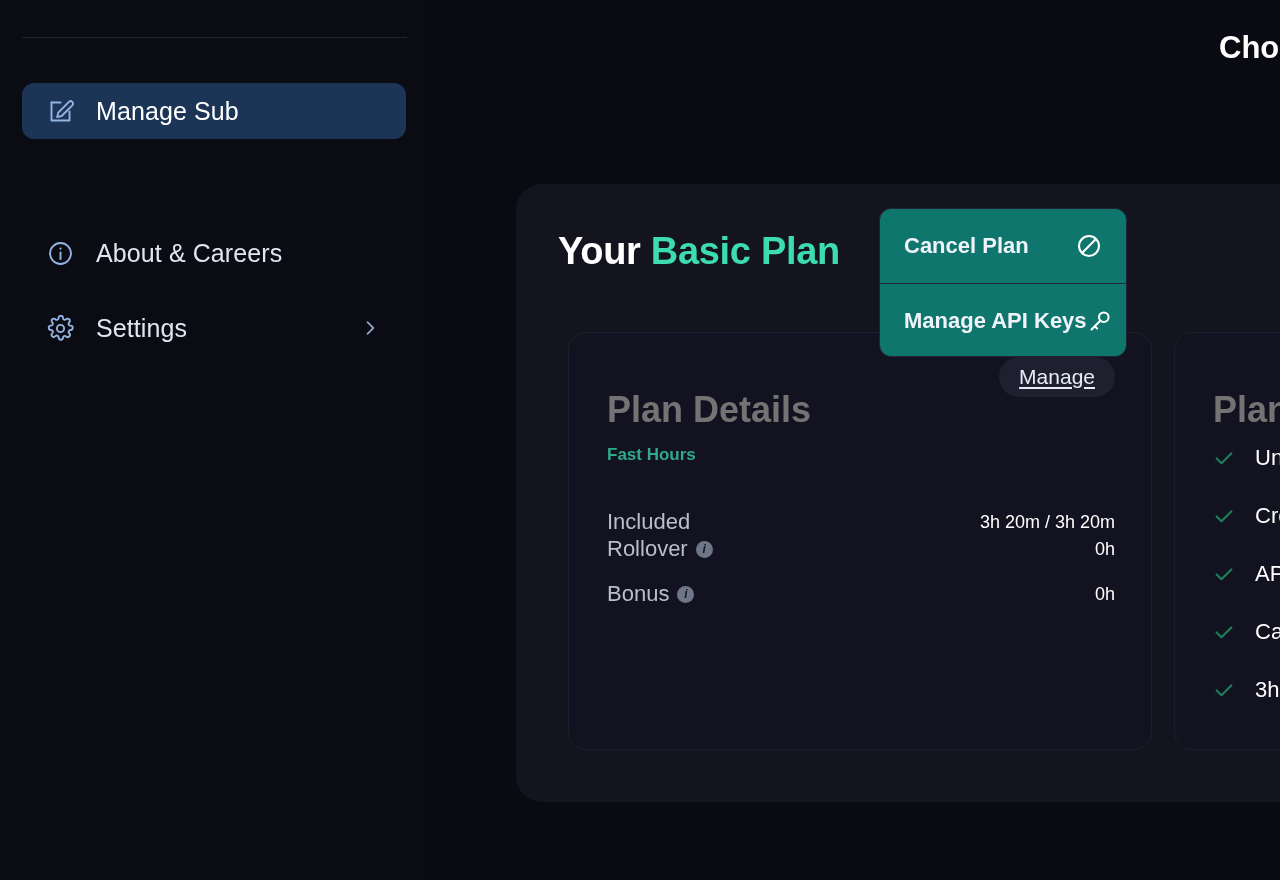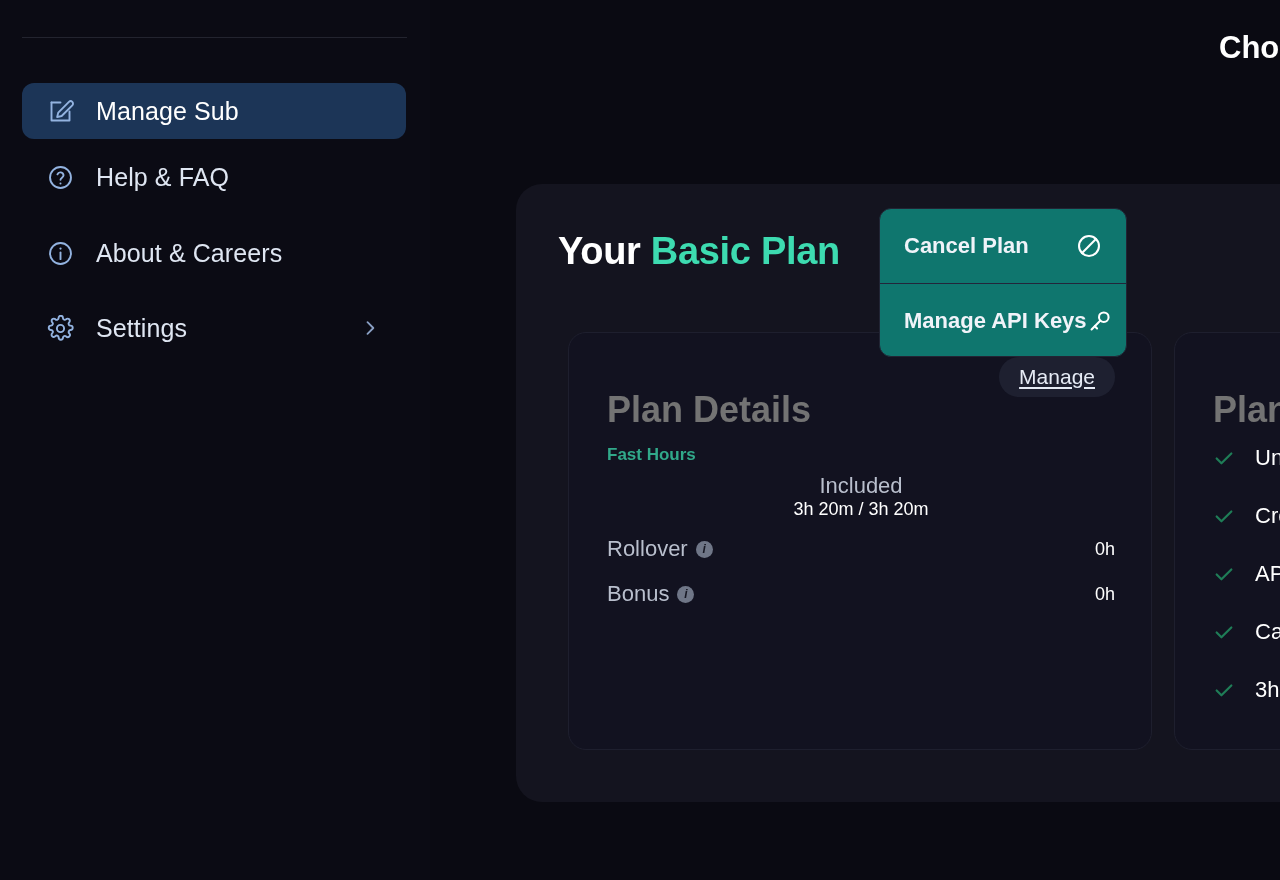--- a/index.html
+++ b/index.html
@@ -306,30 +306,20 @@
     <span class="nav-icon">
       <svg width="27" height="27" viewBox="0 0 24 24" fill="none" stroke="currentColor" stroke-width="1.7" stroke-linecap="round" stroke-linejoin="round">
         <path d="M4 4h8v0"></path>
           <path d="M4 4v16h16v-8"></path>
         <path d="M19.5 3.5a2.1 2.1 0 0 1 3 3L13 16l-4 1 1-4 9.5-9.5z"></path>
       </svg>
     </span>
     <span class="nav-label">Manage Sub</span>
   </div>
 
-  <div class="nav-item" style="top:149px;">
-    <span class="nav-icon">
-      <svg width="27" height="27" viewBox="0 0 24 24" fill="none" stroke="currentColor" stroke-width="1.7" stroke-linecap="round" stroke-linejoin="round">
-        <circle cx="12" cy="12" r="9.3"></circle>
-        <path d="M9.3 9.2a2.8 2.8 0 0 1 5.4.9c0 1.9-2.7 2.3-2.7 4"></path>
-        <circle cx="12" cy="17.3" r="0.9" fill="currentColor" stroke="none"></circle>
-      </svg>
-    </span>
-    <span class="nav-label">Help &amp; FAQ</span>
-  </div>
 
   <div class="nav-item" style="top:225px;">
     <span class="nav-icon">
       <svg width="27" height="27" viewBox="0 0 24 24" fill="none" stroke="currentColor" stroke-width="1.7" stroke-linecap="round" stroke-linejoin="round">
         <circle cx="12" cy="12" r="9.3"></circle>
         <path d="M12 11v6"></path>
         <circle cx="12" cy="7.6" r="1" fill="currentColor" stroke="none"></circle>
       </svg>
     </span>
     <span class="nav-label">About &amp; Careers</span>
@@ -364,21 +354,21 @@
     <div class="detail-card" id="detail-card-left">
 
       <div class="card-head">Plan Details</div>
 
       <button id="manage-button">
         <span>Manage</span>
       </button>
 
       <div id="section-label">Fast Hours</div>
 
-      <div class="detail-row" style="top:140px;flex-direction:column;">
+      <div class="detail-row" style="top:176px;">
         <span class="rlabel">Included</span>
         <span class="rvalue">3h 20m / 3h 20m</span>
       </div>
 
       <div class="detail-row" style="top:203px;">
         <span class="rlabel">
           <span>Rollover</span>
           <span class="info-icon">i</span>
         </span>
         <span class="rvalue">0h</span>

